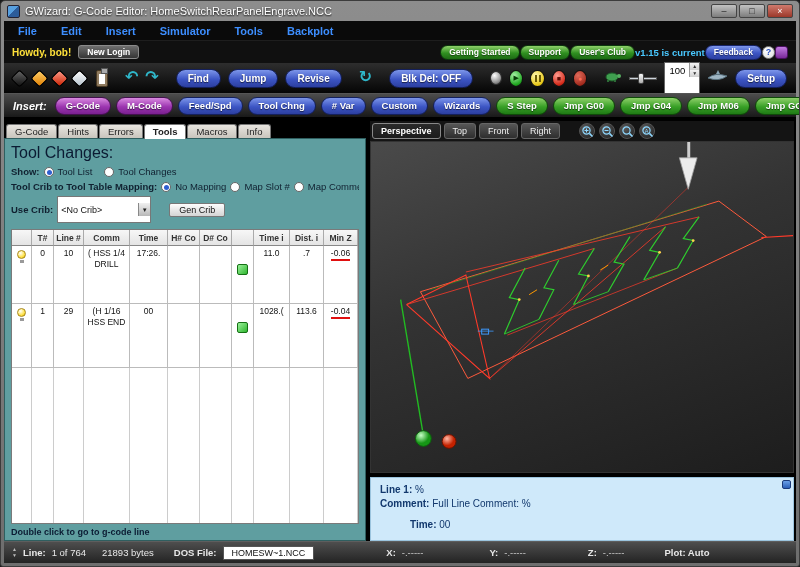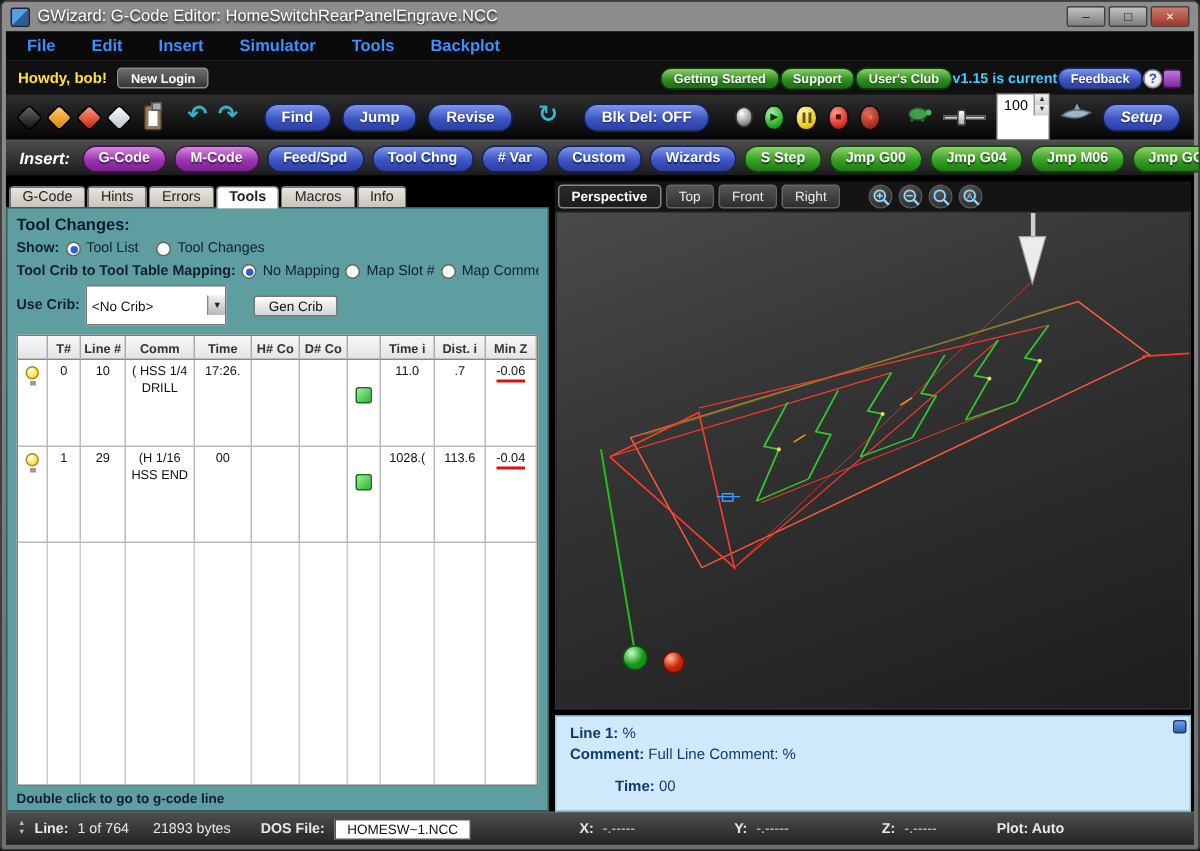--- a/index.html
+++ b/index.html
@@ -47,37 +47,37 @@
   .pbar{width:2px;height:7px;background:#6b5a06;}
   .stopbg{background:radial-gradient(circle at 35% 30%,#ff9c90,#d42a1a 70%,#8a1206);color:#5c0c04;}
   .rewbg{background:radial-gradient(circle at 35% 30%,#e06a5a,#8a1206);color:#ff6a52;}
   .slider{width:34px;height:11px;position:relative;}
   .slider .track{position:absolute;top:4px;left:0;right:0;height:3px;background:#cfd6dd;border:1px solid #555;}
   .slider .thumb{position:absolute;left:9px;top:0;width:6px;height:11px;background:linear-gradient(#f8f8f8,#b0b0b0);border:1px solid #444;border-radius:2px;}
   .spin{display:flex;background:#fff;border:1px solid #666;height:32px;align-items:flex-start;}
   .spin .num{font-size:9.5px;padding:2px 4px;color:#000;}
   .spin .arr{display:flex;flex-direction:column;border-left:1px solid #999;}
   .spin .arr span{font-size:5px;color:#333;line-height:7px;padding:0 2px;background:linear-gradient(#f4f4f4,#cfcfcf);}
-  .ml{margin-left:10px;} .mlauto{margin-left:auto;font-style:italic;}
+  .ml{margin-left:10px;} .mlauto{margin-left:auto;}
   
   .insertbar{height:26px;background:linear-gradient(#4c4c4c,#191919);display:flex;align-items:center;gap:5px;padding:0 9px;border-top:1px solid #555;border-bottom:2px solid #000;}
   .inslbl{color:#fff;font-size:11px;font-weight:bold;font-style:italic;margin-right:3px;}
   .ipill{height:18px;padding:0 10px;border-radius:9px;color:#fff;font-size:9.5px;font-weight:bold;display:flex;align-items:center;text-shadow:0 1px 1px rgba(0,0,0,.6);white-space:nowrap;}
   .ppurple{background:linear-gradient(#d98ae0,#9c35b0 55%,#7a2090);border:1px solid #43104e;}
   .pblue{background:linear-gradient(#7d96ea,#3c55c4 55%,#2c3fa0);border:1px solid #14205c;}
   .pgreen{background:linear-gradient(#8ed06a,#38a026 55%,#1f7a15;);border:1px solid #0e4a08;background:linear-gradient(#8ed06a,#38a026 55%,#1f7a15);}
   
   .main{flex:1;display:flex;gap:4px;padding:2px 0 0 0;background:#000;min-height:0;}
   
   .lpanel{width:362px;display:flex;flex-direction:column;min-height:0;}
   .ltabs{height:17px;display:flex;gap:1px;padding-left:2px;align-items:flex-end;}
   .ltab{background:linear-gradient(#e8e5df,#c9c5bd);border:1px solid #777;border-bottom:none;border-radius:3px 3px 0 0;font-size:9.5px;color:#222;padding:1px 8px;}
   .ltab.active{background:#fff;font-weight:bold;position:relative;top:1px;padding-bottom:2px;}
   .lbody{flex:1;background:#5f9ea0;border:1px solid #2f5f60;padding:4px 6px 3px 6px;display:flex;flex-direction:column;min-height:0;}
-  .lhead{font-size:11px;font-weight:bold;color:#0b1b33;margin:1px 0 4px 0;}
+  .lhead{font-size:16px;font-weight:normal;color:#0b1b33;margin:1px 0 4px 0;}
   .lrow{display:flex;align-items:center;gap:4px;font-size:9.5px;color:#102030;margin-bottom:4px;white-space:nowrap;overflow:hidden;}
   .blbl{font-weight:bold;}
   .radio{display:inline-block;width:10px;height:10px;border-radius:50%;background:#fff;border:1px solid #666;position:relative;flex:0 0 auto;}
   .radio.sel::after{content:"";position:absolute;left:2px;top:2px;width:5px;height:5px;border-radius:50%;background:#2f5fd0;}
   .dd{display:inline-flex;align-items:center;background:#fff;border:1px solid #777;height:27px;width:94px;font-size:9px;padding:0 0 0 3px;justify-content:space-between;color:#111;}
   .dd .dda{width:12px;height:13px;background:linear-gradient(#f0f0f0,#b8b8b8);border-left:1px solid #888;font-size:6px;display:flex;align-items:center;justify-content:center;color:#222;}
   .gbtn{background:linear-gradient(#fdfdfd,#d4d4d4);border:1px solid #777;border-radius:2px;font-size:9px;color:#111;padding:1px 9px;}
   
   .tctable{flex:1;margin-top:2px;background:#fff;border:1px solid #7a7a7a;display:grid;grid-template-columns:20px 22px 30px 46px 38px 32px 32px 22px 36px 34px 1fr;grid-template-rows:16px 58px 64px 1fr;min-height:0;overflow:hidden;}
   .hc{border-right:1px solid #aaa;border-bottom:1px solid #888;background:linear-gradient(#f7f7f7,#e4e4e4);font-size:8.5px;font-weight:bold;color:#333;display:flex;align-items:center;justify-content:center;overflow:hidden;white-space:nowrap;}

